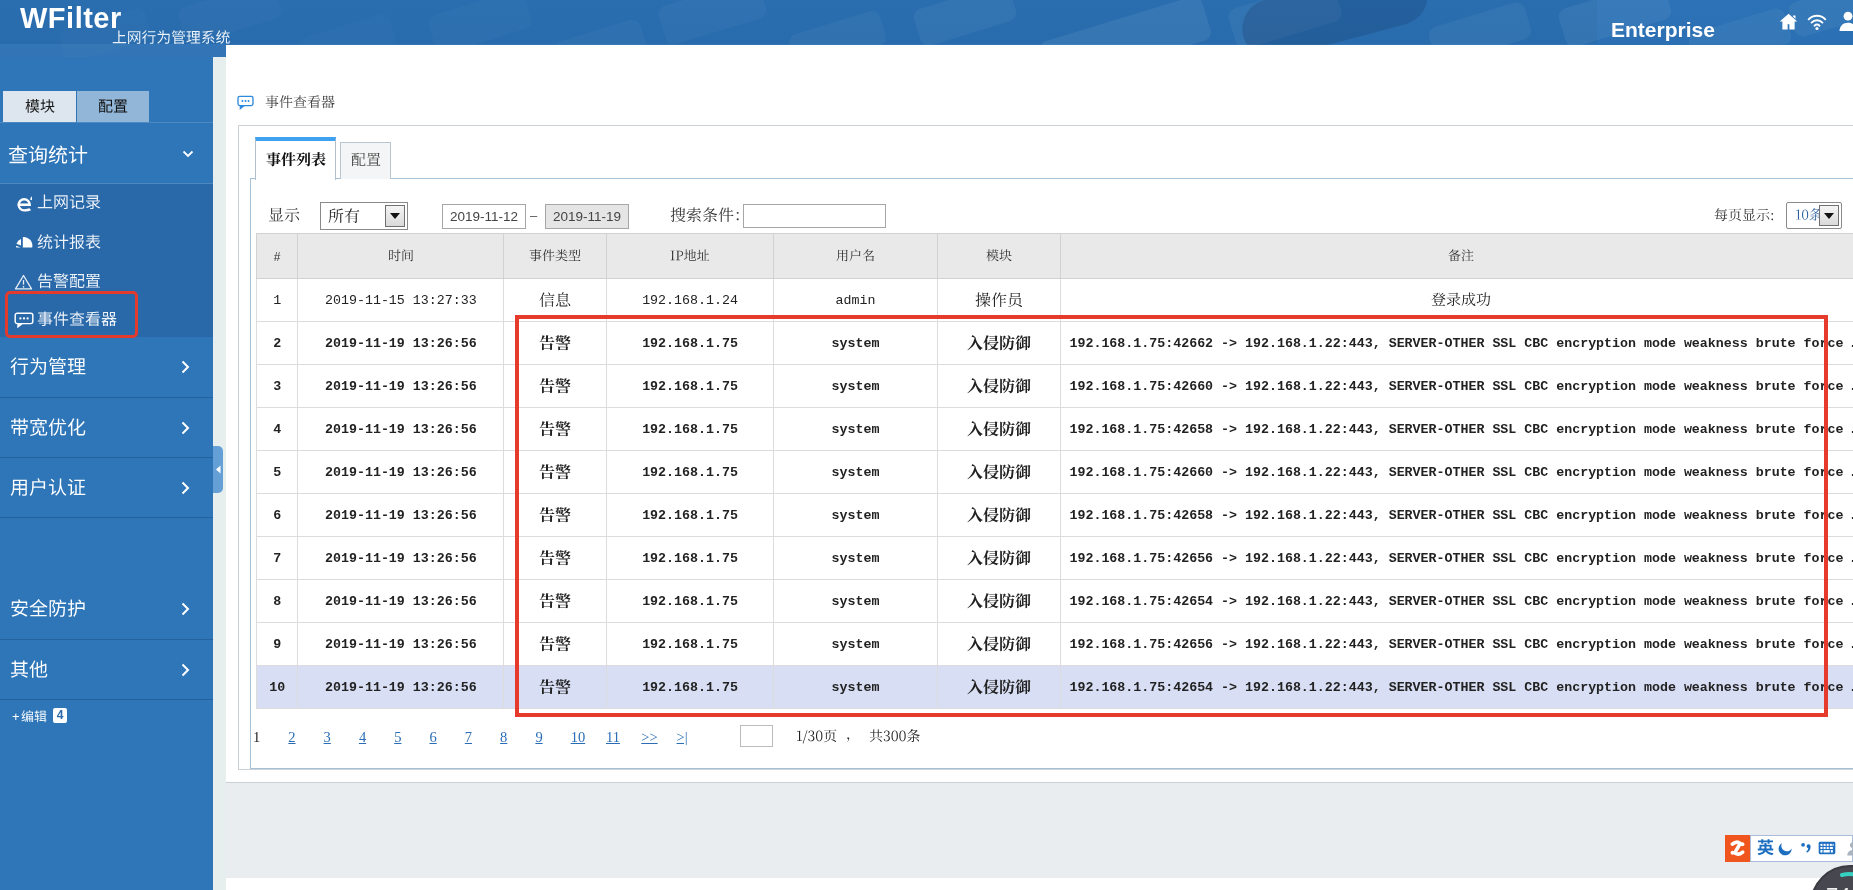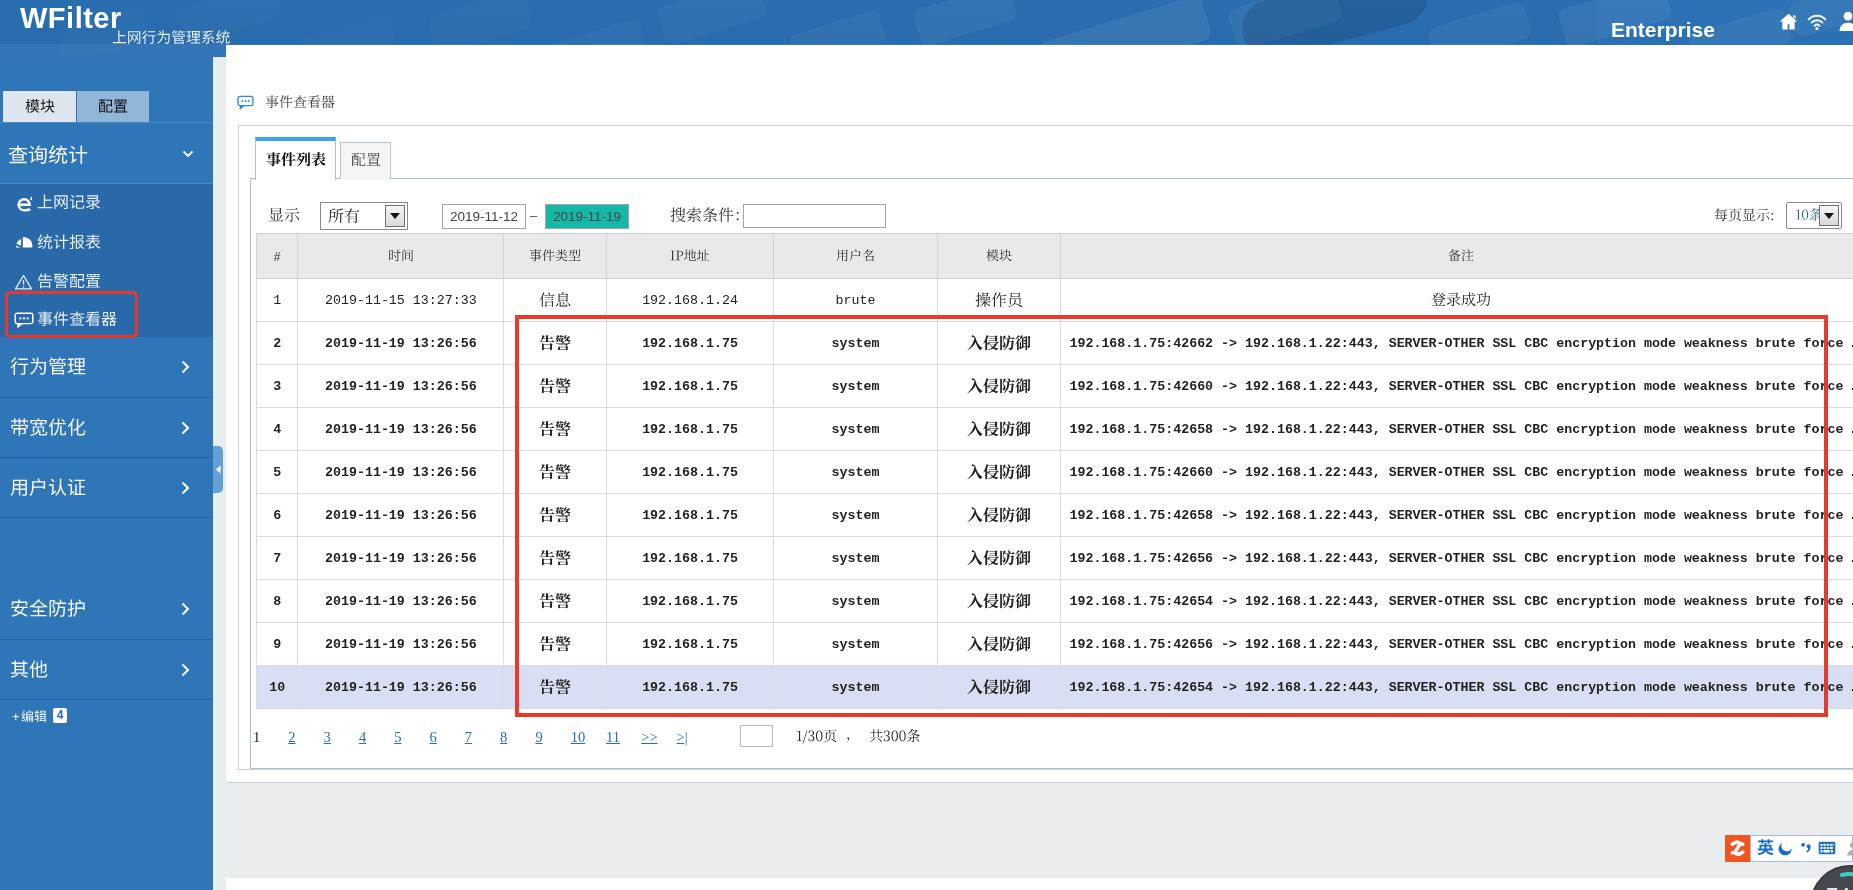--- a/index.html
+++ b/index.html
@@ -256,21 +256,21 @@
             </svg>
           </div>
           <div style="position:absolute;right:2px;top:2px;bottom:2px;width:20px;background:linear-gradient(180deg,#f5f5f5,#d9d9d9);border:1px solid #707070;">
             <svg style="position:absolute;left:4px;top:7px" width="10" height="6" viewBox="0 0 10 6">
               <path d="M0 0h10L5 6z" fill="#111"></path>
             </svg>
           </div>
         </div>
         <div style="position:absolute;left:203px;top:78px;width:84px;height:25px;background:#fff;border:1px solid #a6a6a6;font-size:13.5px;color:#444;text-align:center;line-height:23px">2019-11-12</div>
         <div style="position:absolute;left:291px;top:82px;color:#555;font-size:13px">–</div>
-        <div style="position:absolute;left:306px;top:78px;width:84px;height:25px;background:#14b8a6;border:1px solid #a6a6a6;font-size:13.5px;color:#444;text-align:center;line-height:23px">2019-11-19</div>
+        <div style="position:absolute;left:306px;top:78px;width:84px;height:25px;background:#e5e5e5;border:1px solid #a6a6a6;font-size:13.5px;color:#444;text-align:center;line-height:23px">2019-11-19</div>
         <div style="position:absolute;left:431px;top:81px">
           <svg width="80" height="17" viewBox="0 -13.8 80 17" style="display:block">
             <path fill="#333" d="M9.7 -12.2Q9.5 -12.0 9.1 -12.2Q8.9 -12.0 8.4 -11.8Q8.0 -11.7 7.6 -11.5Q7.1 -11.3 6.7 -11.2L6.6 -11.3Q6.9 -11.6 7.3 -11.9Q7.7 -12.2 8.0 -12.6Q8.4 -12.9 8.6 -13.2ZM13.9 -6.7V-6.2H6.9V-6.7ZM6.3 -12.1 7.4 -11.6H7.2V-5.6Q7.2 -5.6 7.0 -5.4Q6.8 -5.3 6.4 -5.3H6.3V-11.6ZM11.5 -13.2Q11.4 -13.1 11.3 -12.9Q11.2 -12.8 10.9 -12.8V-4.4Q10.9 -4.4 10.7 -4.4Q10.4 -4.4 10.2 -4.4H9.9V-13.4ZM7.4 -4.6Q7.9 -3.6 8.7 -2.8Q9.5 -2.0 10.5 -1.4Q11.6 -0.8 12.8 -0.4Q14.1 -0.0 15.4 0.2L15.4 0.4Q15.1 0.5 14.9 0.7Q14.6 0.9 14.5 1.2Q12.8 0.8 11.3 0.0Q9.9 -0.7 8.8 -1.8Q7.7 -2.9 7.1 -4.4ZM13.1 -4.6 13.8 -5.3 14.9 -4.2Q14.8 -4.0 14.2 -4.0Q13.0 -1.9 10.7 -0.6Q8.3 0.7 4.9 1.2L4.8 1.0Q7.9 0.3 10.1 -1.1Q12.3 -2.5 13.3 -4.6ZM8.6 -9.9Q8.6 -9.9 8.8 -9.8Q8.9 -9.7 9.2 -9.5Q9.4 -9.3 9.5 -9.1Q9.5 -8.8 9.2 -8.8H6.9V-9.3H8.1ZM13.4 -11.9 13.9 -12.5 15.2 -11.6Q15.1 -11.5 14.9 -11.4Q14.8 -11.3 14.5 -11.3V-6.0Q14.5 -5.9 14.4 -5.8Q14.2 -5.8 14.0 -5.7Q13.9 -5.6 13.7 -5.6H13.5V-11.9ZM13.6 -4.6V-4.2H6.0L5.9 -4.6ZM14.0 -9.3V-8.8H11.6L11.5 -9.3ZM14.0 -11.9V-11.5H11.5L11.4 -11.9ZM0.7 -4.9Q1.1 -5.0 1.9 -5.4Q2.7 -5.7 3.7 -6.1Q4.7 -6.6 5.7 -7.1L5.8 -6.9Q5.1 -6.4 4.0 -5.6Q3.0 -4.9 1.6 -4.0Q1.5 -3.7 1.3 -3.6ZM4.5 -13.2Q4.5 -13.1 4.3 -13.0Q4.2 -12.9 3.9 -12.8V-0.3Q3.9 0.1 3.8 0.4Q3.7 0.8 3.4 1.0Q3.1 1.2 2.4 1.2Q2.4 1.0 2.3 0.8Q2.2 0.6 2.1 0.4Q1.9 0.3 1.7 0.2Q1.4 0.1 0.9 0.0V-0.2Q0.9 -0.2 1.1 -0.2Q1.3 -0.2 1.6 -0.2Q1.9 -0.2 2.2 -0.1Q2.5 -0.1 2.6 -0.1Q2.8 -0.1 2.8 -0.2Q2.9 -0.3 2.9 -0.4V-13.4ZM5.0 -10.7Q5.0 -10.7 5.2 -10.5Q5.4 -10.3 5.7 -10.1Q6.0 -9.8 6.2 -9.6Q6.1 -9.3 5.8 -9.3H0.8L0.7 -9.8H4.3Z M24.5 -0.2Q24.5 0.2 24.4 0.5Q24.3 0.8 24.0 1.0Q23.7 1.2 23.0 1.2Q23.0 1.0 22.9 0.9Q22.9 0.7 22.8 0.6Q22.6 0.5 22.4 0.4Q22.1 0.3 21.7 0.3V0.0Q21.7 0.0 21.9 0.0Q22.1 0.0 22.3 0.1Q22.6 0.1 22.8 0.1Q23.1 0.1 23.2 0.1Q23.3 0.1 23.4 0.0Q23.5 -0.0 23.5 -0.2V-3.7H24.5ZM28.1 -6.8Q28.0 -6.7 27.7 -6.7Q27.5 -6.7 27.1 -6.9L27.6 -6.9Q26.9 -6.5 25.9 -6.1Q24.9 -5.7 23.7 -5.2Q22.5 -4.7 21.2 -4.3Q19.9 -3.9 18.7 -3.6L18.7 -3.7H19.2Q19.1 -3.2 19.0 -3.0Q18.8 -2.7 18.6 -2.6L18.1 -3.9Q18.1 -3.9 18.3 -3.9Q18.5 -4.0 18.6 -4.0Q19.7 -4.3 20.9 -4.8Q22.0 -5.2 23.2 -5.8Q24.3 -6.3 25.3 -6.8Q26.3 -7.3 26.9 -7.8ZM24.6 -8.1Q24.6 -8.0 24.3 -7.9Q24.1 -7.9 23.7 -8.1L24.2 -8.1Q23.7 -7.8 23.0 -7.5Q22.2 -7.1 21.3 -6.8Q20.4 -6.4 19.6 -6.2L19.6 -6.3H20.1Q20.0 -5.9 19.8 -5.7Q19.7 -5.4 19.5 -5.4L19.0 -6.5Q19.0 -6.5 19.2 -6.6Q19.3 -6.6 19.4 -6.6Q19.9 -6.8 20.5 -7.1Q21.1 -7.3 21.7 -7.7Q22.2 -8.0 22.7 -8.3Q23.2 -8.7 23.5 -8.9ZM18.4 -3.8Q19.1 -3.8 20.2 -3.8Q21.3 -3.9 22.7 -3.9Q24.0 -4.0 25.6 -4.0Q27.2 -4.1 28.9 -4.2L28.9 -3.9Q27.1 -3.6 24.5 -3.4Q21.9 -3.1 18.8 -2.9ZM19.3 -6.4Q19.9 -6.4 21.0 -6.5Q22.1 -6.6 23.5 -6.6Q24.8 -6.7 26.2 -6.8L26.3 -6.6Q25.1 -6.4 23.4 -6.1Q21.6 -5.8 19.6 -5.6ZM29.3 -9.3 30.0 -10.1 31.3 -8.8Q31.2 -8.7 31.1 -8.7Q31.0 -8.7 30.7 -8.7Q30.4 -8.2 29.9 -7.7Q29.4 -7.2 28.9 -6.8L28.7 -6.9Q28.8 -7.3 29.0 -7.7Q29.2 -8.2 29.3 -8.6Q29.4 -9.0 29.5 -9.3ZM18.6 -10.1Q18.8 -9.2 18.7 -8.5Q18.6 -7.9 18.4 -7.5Q18.2 -7.1 17.9 -7.0Q17.6 -6.8 17.4 -6.8Q17.1 -6.8 16.9 -6.9Q16.7 -7.0 16.7 -7.2Q16.7 -7.4 16.9 -7.7Q17.4 -7.9 17.8 -8.5Q18.3 -9.1 18.4 -10.1ZM30.0 -9.3V-8.9H18.4V-9.3ZM25.1 -13.2Q25.1 -13.1 24.9 -13.0Q24.8 -12.8 24.5 -12.8V-9.0H23.5V-13.4ZM22.0 -1.8Q21.9 -1.7 21.8 -1.6Q21.7 -1.6 21.4 -1.7Q20.9 -1.2 20.2 -0.7Q19.5 -0.2 18.6 0.2Q17.7 0.6 16.8 0.9L16.7 0.7Q17.4 0.3 18.2 -0.3Q19.0 -0.8 19.6 -1.4Q20.3 -2.0 20.7 -2.5ZM26.1 -2.4Q27.4 -2.1 28.3 -1.8Q29.2 -1.4 29.7 -1.0Q30.2 -0.6 30.5 -0.2Q30.7 0.1 30.7 0.4Q30.6 0.7 30.4 0.8Q30.2 0.9 29.9 0.8Q29.5 0.3 28.9 -0.3Q28.2 -0.9 27.4 -1.4Q26.6 -1.9 26.0 -2.2ZM26.6 -5.6Q27.7 -5.3 28.4 -4.9Q29.1 -4.5 29.5 -4.1Q30.0 -3.7 30.1 -3.4Q30.3 -3.0 30.2 -2.8Q30.1 -2.5 29.9 -2.4Q29.7 -2.3 29.4 -2.5Q29.2 -3.0 28.7 -3.6Q28.2 -4.1 27.6 -4.6Q27.0 -5.1 26.4 -5.4ZM28.8 -12.6Q28.8 -12.6 29.0 -12.4Q29.1 -12.3 29.4 -12.2Q29.6 -12.0 29.8 -11.8Q30.1 -11.6 30.3 -11.4Q30.3 -11.2 30.2 -11.2Q30.1 -11.1 29.9 -11.1H18.5L18.4 -11.6H28.0Z M44.9 -5.5Q44.9 -5.5 45.1 -5.3Q45.2 -5.2 45.5 -5.0Q45.7 -4.9 45.9 -4.7Q46.2 -4.5 46.4 -4.3Q46.3 -4.0 46.0 -4.0H33.7L33.6 -4.5H44.2ZM38.4 -2.6Q38.3 -2.5 38.2 -2.4Q38.0 -2.4 37.8 -2.5Q37.3 -1.9 36.5 -1.3Q35.8 -0.7 34.9 -0.1Q33.9 0.4 32.9 0.8L32.8 0.6Q33.6 0.1 34.4 -0.6Q35.2 -1.3 35.9 -2.0Q36.5 -2.7 36.9 -3.4ZM42.2 -3.1Q43.5 -2.7 44.4 -2.2Q45.2 -1.8 45.7 -1.4Q46.2 -0.9 46.4 -0.5Q46.6 -0.1 46.5 0.1Q46.5 0.4 46.2 0.5Q46.0 0.6 45.7 0.4Q45.4 0.0 45.0 -0.4Q44.6 -0.9 44.1 -1.3Q43.6 -1.8 43.1 -2.2Q42.5 -2.6 42.1 -2.9ZM41.2 -6.3Q41.1 -6.0 40.6 -5.9V-0.3Q40.6 0.2 40.5 0.5Q40.4 0.8 40.0 1.0Q39.6 1.2 38.8 1.2Q38.8 1.0 38.7 0.8Q38.6 0.6 38.4 0.5Q38.2 0.4 37.8 0.3Q37.5 0.2 36.9 0.2V-0.1Q36.9 -0.1 37.2 -0.1Q37.5 -0.1 37.9 -0.0Q38.3 -0.0 38.6 0.0Q39.0 0.0 39.1 0.0Q39.4 0.0 39.4 -0.0Q39.5 -0.1 39.5 -0.3V-6.5ZM42.8 -11.9 43.6 -12.5 44.8 -11.4Q44.7 -11.3 44.5 -11.2Q44.4 -11.2 44.1 -11.2Q42.4 -8.9 39.6 -7.4Q36.7 -5.9 32.8 -5.3L32.7 -5.6Q35.1 -6.1 37.1 -7.0Q39.1 -7.9 40.6 -9.1Q42.1 -10.3 43.0 -11.9ZM37.3 -11.4Q37.9 -10.3 38.9 -9.5Q40.0 -8.7 41.3 -8.2Q42.6 -7.6 44.2 -7.3Q45.7 -6.9 47.4 -6.8L47.4 -6.6Q47.1 -6.5 46.8 -6.3Q46.6 -6.0 46.5 -5.6Q44.3 -6.0 42.4 -6.6Q40.6 -7.3 39.2 -8.4Q37.8 -9.6 37.0 -11.2ZM39.6 -13.0Q39.6 -12.9 39.5 -12.9Q39.3 -12.8 39.0 -12.9Q38.4 -12.0 37.6 -11.0Q36.8 -10.1 35.8 -9.3Q34.8 -8.5 33.7 -8.0L33.5 -8.2Q34.4 -8.8 35.3 -9.7Q36.1 -10.6 36.8 -11.6Q37.5 -12.6 37.9 -13.6ZM43.5 -11.9V-11.4H37.1L37.5 -11.9Z M52.6 -5.3H61.3L62.1 -6.3Q62.1 -6.3 62.2 -6.2Q62.4 -6.1 62.6 -5.9Q62.8 -5.7 63.1 -5.5Q63.3 -5.3 63.5 -5.1Q63.4 -4.8 63.1 -4.8H52.7ZM54.8 -12.6 56.4 -12.1Q56.4 -11.9 56.2 -11.8Q56.1 -11.7 55.8 -11.7Q55.3 -10.1 54.5 -8.6Q53.7 -7.1 52.8 -6.1L52.5 -6.3Q53.0 -7.1 53.4 -8.1Q53.9 -9.1 54.2 -10.2Q54.6 -11.4 54.8 -12.6ZM57.5 -13.2 59.1 -13.0Q59.1 -12.9 59.0 -12.8Q58.9 -12.6 58.6 -12.6V0.8Q58.6 0.9 58.4 1.0Q58.3 1.1 58.1 1.2Q57.9 1.2 57.7 1.2H57.5ZM54.4 -9.7H60.9L61.7 -10.7Q61.7 -10.7 61.8 -10.5Q61.9 -10.4 62.2 -10.3Q62.4 -10.1 62.6 -9.9Q62.8 -9.7 63.0 -9.5Q63.0 -9.2 62.6 -9.2H54.4ZM50.8 -8.7 51.2 -9.3 52.3 -8.9Q52.2 -8.8 52.1 -8.8Q52.0 -8.7 51.8 -8.6V0.9Q51.8 0.9 51.7 1.0Q51.5 1.1 51.3 1.2Q51.2 1.2 50.9 1.2H50.8ZM52.1 -13.4 53.7 -12.8Q53.7 -12.7 53.5 -12.6Q53.4 -12.5 53.1 -12.5Q52.6 -11.1 51.9 -9.8Q51.2 -8.4 50.4 -7.3Q49.6 -6.1 48.8 -5.2L48.5 -5.4Q49.2 -6.4 49.9 -7.7Q50.6 -8.9 51.1 -10.4Q51.7 -11.9 52.1 -13.4Z M67.7 -0.6Q67.3 -0.6 67.0 -0.8Q66.7 -1.1 66.7 -1.5Q66.7 -1.9 67.0 -2.2Q67.3 -2.5 67.7 -2.5Q68.2 -2.5 68.4 -2.2Q68.7 -1.9 68.7 -1.5Q68.7 -1.1 68.4 -0.8Q68.2 -0.6 67.7 -0.6ZM67.7 -7.0Q67.3 -7.0 67.0 -7.3Q66.7 -7.6 66.7 -7.9Q66.7 -8.4 67.0 -8.6Q67.3 -8.9 67.7 -8.9Q68.2 -8.9 68.4 -8.6Q68.7 -8.4 68.7 -7.9Q68.7 -7.6 68.4 -7.3Q68.2 -7.0 67.7 -7.0Z"></path>
           </svg>
         </div>
         <div style="position:absolute;left:504px;top:78px;width:143px;height:24px;background:#fff;border:1px solid #a6a6a6"></div>
         <div style="position:absolute;left:1475px;top:82px">
           <svg width="61" height="15" viewBox="0 -12.0 61 15" style="display:block">
             <path fill="#333" d="M4.7 -8.2H4.3L4.4 -8.2Q4.3 -7.7 4.3 -7.0Q4.2 -6.3 4.0 -5.6Q3.9 -4.8 3.8 -4.0Q3.7 -3.3 3.5 -2.6Q3.4 -1.8 3.3 -1.3H3.4L2.9 -0.8L1.9 -1.5Q2.1 -1.6 2.3 -1.7Q2.5 -1.8 2.7 -1.9L2.4 -1.4Q2.5 -1.9 2.6 -2.6Q2.7 -3.3 2.9 -4.1Q3.0 -4.9 3.2 -5.8Q3.3 -6.6 3.4 -7.4Q3.5 -8.1 3.5 -8.7ZM5.4 -4.1Q6.2 -4.0 6.8 -3.8Q7.3 -3.5 7.6 -3.3Q7.9 -3.0 8.0 -2.7Q8.1 -2.5 8.0 -2.3Q8.0 -2.1 7.8 -2.1Q7.6 -2.0 7.4 -2.1Q7.2 -2.4 6.8 -2.8Q6.5 -3.1 6.1 -3.4Q5.7 -3.7 5.3 -3.9ZM5.7 -7.3Q6.5 -7.2 7.0 -7.0Q7.5 -6.8 7.8 -6.5Q8.1 -6.3 8.2 -6.0Q8.3 -5.8 8.2 -5.6Q8.2 -5.5 8.0 -5.4Q7.8 -5.3 7.6 -5.4Q7.4 -5.7 7.1 -6.1Q6.8 -6.4 6.4 -6.7Q6.0 -7.0 5.6 -7.2ZM5.3 -11.2Q5.2 -11.1 5.1 -11.1Q5.0 -11.0 4.8 -11.0Q4.1 -9.6 3.1 -8.6Q2.2 -7.5 1.2 -6.8L1.0 -7.0Q1.5 -7.5 2.1 -8.3Q2.6 -9.0 3.1 -9.9Q3.6 -10.8 3.9 -11.8ZM11.6 -10.8Q11.6 -10.8 11.8 -10.7Q11.9 -10.7 12.1 -10.5Q12.3 -10.3 12.5 -10.2Q12.7 -10.0 12.9 -9.8Q12.9 -9.6 12.5 -9.6H3.4L3.6 -10.0H11.0ZM10.2 -8.2 10.7 -8.8 11.8 -7.9Q11.7 -7.8 11.6 -7.7Q11.4 -7.7 11.2 -7.6Q11.2 -5.9 11.1 -4.5Q11.0 -3.1 10.8 -2.1Q10.7 -1.1 10.5 -0.4Q10.3 0.2 10.0 0.5Q9.7 0.8 9.3 1.0Q8.9 1.1 8.5 1.1Q8.5 0.9 8.4 0.7Q8.4 0.6 8.2 0.4Q8.1 0.3 7.7 0.2Q7.3 0.1 7.0 0.1L7.0 -0.2Q7.3 -0.2 7.6 -0.1Q8.0 -0.1 8.3 -0.1Q8.6 -0.1 8.8 -0.1Q9.0 -0.1 9.1 -0.1Q9.2 -0.1 9.3 -0.2Q9.6 -0.5 9.8 -1.5Q10.0 -2.5 10.1 -4.2Q10.3 -5.9 10.3 -8.2ZM11.9 -2.5Q11.9 -2.5 12.1 -2.4Q12.2 -2.3 12.4 -2.1Q12.5 -2.0 12.7 -1.8Q12.9 -1.7 13.1 -1.5Q13.0 -1.3 12.7 -1.3H2.8V-1.7H11.3ZM12.3 -5.8Q12.3 -5.8 12.4 -5.7Q12.5 -5.6 12.7 -5.4Q12.8 -5.3 13.0 -5.1Q13.3 -4.9 13.4 -4.8Q13.4 -4.6 13.0 -4.6H0.7L0.6 -5.0H11.6ZM10.9 -8.2V-7.7H3.7V-8.2Z M21.9 -6.6Q21.9 -6.5 21.8 -6.4Q21.7 -6.3 21.5 -6.3Q21.4 -5.3 21.4 -4.5Q21.3 -3.7 21.2 -3.0Q21.0 -2.3 20.6 -1.7Q20.2 -1.0 19.4 -0.5Q18.7 -0.0 17.6 0.4Q16.4 0.8 14.7 1.2L14.6 0.9Q16.4 0.5 17.5 -0.1Q18.7 -0.6 19.3 -1.3Q19.9 -2.0 20.2 -2.8Q20.4 -3.6 20.5 -4.6Q20.5 -5.6 20.5 -6.8ZM21.5 -2.1Q22.9 -1.8 24.0 -1.5Q25.0 -1.1 25.6 -0.7Q26.3 -0.3 26.6 0.0Q26.9 0.4 26.9 0.6Q26.9 0.9 26.7 1.0Q26.6 1.1 26.2 1.1Q25.9 0.7 25.3 0.3Q24.7 -0.1 24.0 -0.5Q23.3 -0.9 22.6 -1.3Q21.9 -1.7 21.3 -1.9ZM17.7 -2.1Q17.7 -2.0 17.6 -1.9Q17.5 -1.8 17.3 -1.8Q17.1 -1.7 16.9 -1.7H16.8V-8.2V-8.7L17.8 -8.2H24.5V-7.8H17.7ZM24.1 -8.2 24.6 -8.8 25.7 -7.9Q25.6 -7.9 25.5 -7.8Q25.3 -7.7 25.2 -7.7V-2.3Q25.2 -2.2 25.0 -2.1Q24.9 -2.1 24.7 -2.0Q24.5 -2.0 24.4 -2.0H24.2V-8.2ZM21.4 -10.8Q21.2 -10.3 21.0 -9.8Q20.8 -9.3 20.5 -8.8Q20.3 -8.3 20.0 -8.0H19.7Q19.8 -8.3 19.9 -8.8Q20.0 -9.3 20.0 -9.8Q20.1 -10.4 20.1 -10.8ZM26.0 -11.6Q26.0 -11.6 26.2 -11.5Q26.3 -11.4 26.5 -11.3Q26.7 -11.1 26.9 -10.9Q27.1 -10.8 27.3 -10.6Q27.2 -10.4 26.9 -10.4H14.9L14.8 -10.8H25.4Z M40.7 -4.5Q40.6 -4.4 40.5 -4.3Q40.4 -4.3 40.1 -4.3Q39.6 -3.4 39.0 -2.4Q38.3 -1.5 37.7 -0.9L37.5 -1.0Q37.8 -1.5 38.1 -2.2Q38.4 -2.9 38.7 -3.6Q39.0 -4.4 39.3 -5.1ZM37.4 -5.7Q37.4 -5.6 37.3 -5.5Q37.2 -5.4 36.9 -5.4V0.2H36.0V-5.9ZM34.4 -5.8Q34.4 -5.6 34.3 -5.5Q34.2 -5.4 33.9 -5.4V0.2H33.0V-5.9ZM29.8 -4.9Q30.6 -4.4 31.1 -3.8Q31.6 -3.3 31.8 -2.8Q32.1 -2.3 32.1 -2.0Q32.2 -1.6 32.1 -1.4Q32.0 -1.2 31.8 -1.1Q31.6 -1.1 31.3 -1.3Q31.2 -1.9 31.0 -2.5Q30.7 -3.1 30.3 -3.7Q30.0 -4.4 29.6 -4.8ZM40.2 -0.9Q40.2 -0.9 40.3 -0.8Q40.4 -0.7 40.6 -0.5Q40.8 -0.3 41.1 -0.1Q41.3 0.0 41.5 0.2Q41.4 0.4 41.1 0.4H28.8L28.7 0.0H39.4ZM31.6 -5.8Q31.6 -5.8 31.5 -5.7Q31.4 -5.6 31.2 -5.6Q31.0 -5.5 30.8 -5.5H30.7V-10.9V-11.3L31.7 -10.9H38.8V-10.5H31.6ZM38.2 -10.9 38.7 -11.5 39.9 -10.6Q39.8 -10.5 39.6 -10.4Q39.5 -10.4 39.2 -10.3V-6.0Q39.2 -5.9 39.1 -5.9Q39.0 -5.8 38.8 -5.7Q38.6 -5.7 38.5 -5.7H38.3V-10.9ZM38.8 -6.7V-6.3H31.1V-6.7ZM38.8 -8.8V-8.4H31.1V-8.8Z M44.2 -10.4H52.0L52.7 -11.3Q52.7 -11.3 52.8 -11.2Q52.9 -11.1 53.1 -10.9Q53.3 -10.8 53.6 -10.6Q53.8 -10.4 54.0 -10.2Q53.9 -10.0 53.6 -10.0H44.3ZM42.6 -7.1H53.4L54.1 -8.0Q54.1 -8.0 54.2 -7.9Q54.4 -7.8 54.6 -7.6Q54.8 -7.5 55.0 -7.3Q55.2 -7.1 55.4 -6.9Q55.4 -6.7 55.0 -6.7H42.7ZM51.5 -5.1Q52.7 -4.4 53.4 -3.8Q54.1 -3.2 54.5 -2.6Q55.0 -2.0 55.1 -1.6Q55.2 -1.1 55.2 -0.8Q55.1 -0.5 54.9 -0.5Q54.7 -0.4 54.4 -0.6Q54.2 -1.1 53.9 -1.7Q53.6 -2.3 53.1 -2.9Q52.7 -3.5 52.2 -4.0Q51.7 -4.6 51.3 -5.0ZM45.5 -5.2 46.9 -4.6Q46.8 -4.5 46.7 -4.5Q46.6 -4.4 46.4 -4.5Q46.0 -3.8 45.4 -3.1Q44.9 -2.3 44.2 -1.6Q43.5 -0.9 42.6 -0.4L42.5 -0.5Q43.2 -1.2 43.7 -2.0Q44.3 -2.8 44.8 -3.7Q45.3 -4.5 45.5 -5.2ZM48.6 -7.1H49.5V-0.3Q49.5 0.0 49.4 0.3Q49.3 0.6 48.9 0.8Q48.6 1.0 47.9 1.1Q47.9 0.9 47.8 0.7Q47.7 0.5 47.6 0.4Q47.4 0.3 47.1 0.2Q46.8 0.1 46.2 0.0V-0.2Q46.2 -0.2 46.5 -0.2Q46.7 -0.2 47.1 -0.1Q47.4 -0.1 47.8 -0.1Q48.1 -0.1 48.2 -0.1Q48.4 -0.1 48.5 -0.1Q48.6 -0.2 48.6 -0.4Z M58.3 0.2Q57.9 0.2 57.7 -0.1Q57.4 -0.3 57.4 -0.6Q57.4 -1.0 57.7 -1.3Q57.9 -1.5 58.3 -1.5Q58.6 -1.5 58.9 -1.3Q59.1 -1.0 59.1 -0.6Q59.1 -0.3 58.9 -0.1Q58.6 0.2 58.3 0.2ZM58.3 -5.3Q57.9 -5.3 57.7 -5.6Q57.4 -5.9 57.4 -6.2Q57.4 -6.6 57.7 -6.8Q57.9 -7.1 58.3 -7.1Q58.6 -7.1 58.9 -6.8Q59.1 -6.6 59.1 -6.2Q59.1 -5.9 58.9 -5.6Q58.6 -5.3 58.3 -5.3Z"></path>
           </svg>
@@ -333,21 +333,21 @@
             </tr>
             <tr>
               <td>1</td>
               <td>2019-11-15 13:27:33</td>
               <td>
                 <svg width="32" height="17" viewBox="0 -13.8 32 17" style="display:block;margin:0 auto">
                   <path fill="#222" d="M8.8 -13.6Q9.7 -13.3 10.2 -12.9Q10.7 -12.6 10.9 -12.2Q11.1 -11.8 11.2 -11.5Q11.2 -11.2 11.1 -11.0Q10.9 -10.8 10.7 -10.7Q10.5 -10.7 10.2 -10.9Q10.2 -11.3 9.9 -11.8Q9.7 -12.3 9.3 -12.7Q9.0 -13.2 8.7 -13.5ZM5.8 -12.9Q5.7 -12.8 5.6 -12.7Q5.4 -12.6 5.2 -12.6Q4.6 -11.1 3.9 -9.7Q3.2 -8.3 2.4 -7.1Q1.6 -5.9 0.7 -5.0L0.5 -5.2Q1.2 -6.2 1.9 -7.5Q2.5 -8.8 3.1 -10.4Q3.7 -11.9 4.1 -13.4ZM4.3 -8.9Q4.3 -8.8 4.1 -8.8Q4.0 -8.7 3.8 -8.7V0.9Q3.8 0.9 3.7 1.0Q3.5 1.1 3.4 1.2Q3.2 1.3 3.0 1.3H2.8V-8.7L3.2 -9.4ZM12.7 -4.0 13.3 -4.7 14.6 -3.7Q14.5 -3.6 14.3 -3.5Q14.2 -3.4 13.9 -3.4V0.7Q13.9 0.8 13.8 0.8Q13.6 0.9 13.4 1.0Q13.2 1.1 13.1 1.1H12.9V-4.0ZM7.4 0.9Q7.4 1.0 7.3 1.0Q7.1 1.1 6.9 1.2Q6.7 1.3 6.5 1.3H6.4V-4.0V-4.5L7.5 -4.0H13.5V-3.6H7.4ZM13.5 -0.4V0.0H6.9V-0.4ZM13.2 -7.0Q13.2 -7.0 13.3 -6.9Q13.5 -6.8 13.7 -6.7Q13.9 -6.5 14.1 -6.3Q14.3 -6.1 14.5 -5.9Q14.4 -5.7 14.1 -5.7H6.2L6.1 -6.1H12.5ZM13.2 -9.2Q13.2 -9.2 13.4 -9.1Q13.5 -9.0 13.7 -8.8Q13.9 -8.7 14.1 -8.5Q14.3 -8.3 14.5 -8.1Q14.4 -7.9 14.1 -7.9H6.2L6.1 -8.3H12.5ZM14.1 -11.5Q14.1 -11.5 14.3 -11.4Q14.4 -11.3 14.6 -11.1Q14.8 -10.9 15.1 -10.7Q15.3 -10.5 15.5 -10.3Q15.5 -10.1 15.1 -10.1H5.1L5.0 -10.6H13.4Z M22.1 -3.8Q22.1 -3.6 22.0 -3.5Q21.9 -3.4 21.7 -3.4V-0.5Q21.7 -0.3 21.8 -0.3Q21.9 -0.2 22.5 -0.2H24.8Q25.6 -0.2 26.1 -0.2Q26.7 -0.2 26.9 -0.2Q27.1 -0.3 27.2 -0.3Q27.2 -0.3 27.3 -0.4Q27.4 -0.6 27.5 -1.1Q27.7 -1.5 27.8 -2.1H28.0L28.0 -0.4Q28.3 -0.3 28.4 -0.2Q28.6 -0.1 28.6 0.1Q28.6 0.3 28.4 0.4Q28.3 0.5 27.9 0.6Q27.5 0.7 26.7 0.7Q26.0 0.8 24.8 0.8H22.4Q21.7 0.8 21.3 0.7Q20.9 0.6 20.7 0.4Q20.6 0.1 20.6 -0.3V-3.9ZM19.0 -3.1Q19.2 -2.3 19.1 -1.6Q18.9 -0.9 18.6 -0.4Q18.3 0.1 18.0 0.3Q17.7 0.5 17.4 0.5Q17.1 0.6 16.9 0.3Q16.8 0.1 16.9 -0.1Q17.0 -0.3 17.2 -0.5Q17.6 -0.7 17.9 -1.1Q18.3 -1.5 18.5 -2.0Q18.7 -2.6 18.7 -3.2ZM28.2 -3.3Q29.2 -2.9 29.8 -2.4Q30.5 -2.0 30.8 -1.5Q31.1 -1.1 31.2 -0.7Q31.2 -0.3 31.1 -0.0Q31.0 0.2 30.8 0.3Q30.5 0.3 30.2 0.1Q30.1 -0.4 29.8 -1.0Q29.4 -1.6 29.0 -2.2Q28.5 -2.7 28.1 -3.1ZM23.2 -4.1Q24.1 -3.8 24.5 -3.4Q25.0 -3.0 25.3 -2.7Q25.5 -2.3 25.5 -2.0Q25.6 -1.7 25.5 -1.5Q25.3 -1.3 25.1 -1.3Q24.9 -1.2 24.7 -1.4Q24.6 -1.9 24.4 -2.3Q24.1 -2.8 23.8 -3.2Q23.4 -3.6 23.1 -3.9ZM25.1 -13.1Q25.1 -13.0 24.9 -12.9Q24.8 -12.8 24.5 -12.8Q24.4 -12.6 24.1 -12.4Q23.9 -12.1 23.6 -11.9Q23.4 -11.6 23.2 -11.4H22.7Q22.9 -11.8 23.0 -12.4Q23.2 -13.1 23.4 -13.5ZM27.3 -11.7 27.9 -12.3 29.2 -11.3Q29.2 -11.2 29.0 -11.1Q28.8 -11.1 28.5 -11.0V-4.3Q28.5 -4.2 28.4 -4.2Q28.2 -4.1 28.0 -4.0Q27.8 -3.9 27.7 -3.9H27.5V-11.7ZM28.1 -5.3V-4.8H19.9V-5.3ZM28.1 -9.6V-9.1H19.9V-9.6ZM28.1 -7.4V-7.0H19.9V-7.4ZM20.5 -4.2Q20.5 -4.2 20.4 -4.1Q20.3 -4.0 20.1 -3.9Q19.9 -3.9 19.6 -3.9H19.5V-11.7V-12.2L20.6 -11.7H28.1V-11.2H20.5Z"></path>
                 </svg>
               </td>
               <td>192.168.1.24</td>
-              <td>brute</td>
+              <td>admin</td>
               <td>
                 <svg width="48" height="17" viewBox="0 -13.8 48 17" style="display:block;margin:0 auto">
                   <path fill="#222" d="M0.7 -10.0H4.5L5.1 -10.8Q5.1 -10.8 5.3 -10.7Q5.6 -10.5 5.8 -10.2Q6.1 -10.0 6.3 -9.7Q6.3 -9.5 5.9 -9.5H0.8ZM5.1 -4.0H13.2L14.0 -5.0Q14.0 -5.0 14.1 -4.9Q14.2 -4.8 14.5 -4.6Q14.7 -4.4 14.9 -4.2Q15.1 -4.0 15.3 -3.8Q15.3 -3.7 15.2 -3.7Q15.1 -3.6 14.9 -3.6H5.2ZM2.9 -13.4 4.5 -13.2Q4.5 -13.1 4.3 -13.0Q4.2 -12.8 3.9 -12.8V-0.3Q3.9 0.1 3.8 0.5Q3.7 0.8 3.4 1.0Q3.1 1.2 2.4 1.2Q2.4 1.0 2.3 0.8Q2.2 0.6 2.1 0.5Q1.9 0.3 1.6 0.2Q1.4 0.2 0.9 0.1V-0.2Q0.9 -0.2 1.1 -0.2Q1.3 -0.1 1.6 -0.1Q1.9 -0.1 2.2 -0.1Q2.4 -0.1 2.5 -0.1Q2.8 -0.1 2.8 -0.1Q2.9 -0.2 2.9 -0.4ZM0.5 -5.6Q0.9 -5.7 1.7 -5.9Q2.5 -6.2 3.5 -6.5Q4.5 -6.8 5.5 -7.2L5.6 -7.0Q4.9 -6.5 3.9 -5.9Q2.8 -5.4 1.5 -4.6Q1.4 -4.5 1.4 -4.4Q1.3 -4.3 1.2 -4.2ZM9.5 -5.4 11.0 -5.3Q11.0 -5.1 10.9 -5.0Q10.8 -4.9 10.5 -4.9V0.9Q10.5 0.9 10.4 1.0Q10.3 1.1 10.1 1.2Q9.9 1.2 9.7 1.2H9.5ZM9.0 -4.0H10.2V-3.8Q9.4 -2.4 8.0 -1.3Q6.6 -0.2 4.8 0.6L4.7 0.3Q6.1 -0.5 7.2 -1.6Q8.3 -2.8 9.0 -4.0ZM10.7 -4.0Q11.2 -3.3 12.0 -2.6Q12.7 -1.9 13.7 -1.4Q14.6 -0.9 15.5 -0.6L15.4 -0.5Q15.1 -0.4 14.9 -0.2Q14.7 0.0 14.6 0.4Q13.7 -0.0 12.9 -0.7Q12.2 -1.3 11.5 -2.1Q10.9 -2.9 10.4 -3.9ZM8.0 -10.4H12.3V-9.9H8.0ZM8.0 -12.8H12.3V-12.3H8.0ZM6.2 -6.3H9.0V-5.8H6.2ZM6.2 -8.8H9.0V-8.3H6.2ZM11.3 -6.3H14.1V-5.8H11.3ZM11.3 -8.8H14.1V-8.3H11.3ZM7.4 -12.8V-13.3L8.6 -12.8H8.4V-9.8Q8.4 -9.7 8.2 -9.5Q8.0 -9.4 7.6 -9.4H7.4ZM11.9 -12.8H11.7L12.3 -13.3L13.5 -12.4Q13.3 -12.2 12.9 -12.1V-9.9Q12.9 -9.8 12.7 -9.7Q12.6 -9.6 12.4 -9.6Q12.2 -9.5 12.0 -9.5H11.9ZM5.7 -8.8V-9.3L6.8 -8.8H6.6V-5.5Q6.6 -5.5 6.4 -5.3Q6.2 -5.2 5.8 -5.2H5.7ZM8.6 -8.8H8.4L9.0 -9.3L10.1 -8.5Q10.0 -8.3 9.5 -8.2V-5.7Q9.5 -5.7 9.4 -5.6Q9.3 -5.5 9.1 -5.4Q8.9 -5.4 8.7 -5.4H8.6ZM10.8 -8.8V-9.3L11.9 -8.8H11.7V-5.6Q11.7 -5.5 11.5 -5.4Q11.3 -5.2 10.9 -5.2H10.8ZM13.8 -8.8H13.6L14.2 -9.3L15.3 -8.5Q15.2 -8.3 14.7 -8.2V-5.7Q14.7 -5.7 14.6 -5.6Q14.5 -5.5 14.3 -5.5Q14.1 -5.4 13.9 -5.4H13.8Z M25.6 -6.9H28.7L29.4 -7.8Q29.4 -7.8 29.6 -7.7Q29.7 -7.6 29.9 -7.4Q30.1 -7.2 30.3 -7.0Q30.6 -6.8 30.8 -6.7Q30.7 -6.4 30.3 -6.4H25.6ZM25.6 -3.4H28.9L29.6 -4.4Q29.6 -4.4 29.8 -4.3Q29.9 -4.2 30.1 -4.0Q30.4 -3.8 30.6 -3.6Q30.9 -3.4 31.1 -3.2Q31.0 -3.0 30.6 -3.0H25.6ZM25.2 -10.2H26.2V0.9Q26.2 1.0 26.0 1.1Q25.8 1.2 25.3 1.2H25.2ZM24.3 -13.4 26.0 -12.8Q25.9 -12.7 25.8 -12.6Q25.6 -12.5 25.3 -12.5Q24.5 -10.6 23.4 -8.9Q22.2 -7.2 21.0 -6.1L20.7 -6.3Q21.4 -7.1 22.1 -8.2Q22.7 -9.4 23.3 -10.7Q23.9 -12.0 24.3 -13.4ZM23.5 -10.2H29.3L30.1 -11.2Q30.1 -11.2 30.2 -11.1Q30.3 -10.9 30.6 -10.8Q30.8 -10.6 31.0 -10.4Q31.3 -10.2 31.5 -10.0Q31.4 -9.7 31.0 -9.7H23.5ZM18.9 -8.8 19.3 -9.2 20.5 -8.7Q20.4 -8.6 20.3 -8.5Q20.2 -8.5 20.0 -8.4V0.9Q20.0 0.9 19.9 1.0Q19.7 1.1 19.5 1.2Q19.3 1.3 19.1 1.3H18.9ZM20.5 -13.4 22.2 -12.8Q22.1 -12.7 22.0 -12.6Q21.8 -12.5 21.5 -12.5Q20.9 -11.1 20.2 -9.7Q19.4 -8.3 18.6 -7.2Q17.7 -6.0 16.7 -5.2L16.5 -5.3Q17.3 -6.3 18.0 -7.6Q18.8 -8.9 19.4 -10.4Q20.1 -11.9 20.5 -13.4Z M40.4 -2.2Q42.2 -1.8 43.5 -1.4Q44.7 -1.1 45.5 -0.7Q46.2 -0.3 46.6 0.1Q46.9 0.4 47.0 0.7Q47.0 1.0 46.9 1.1Q46.7 1.3 46.4 1.3Q46.2 1.3 45.9 1.1Q45.4 0.6 44.6 0.1Q43.7 -0.4 42.7 -0.9Q41.6 -1.5 40.3 -1.9ZM41.2 -6.2Q41.2 -6.0 41.1 -5.9Q41.0 -5.8 40.7 -5.8Q40.7 -5.0 40.6 -4.2Q40.5 -3.5 40.3 -2.8Q40.1 -2.1 39.6 -1.6Q39.1 -1.0 38.3 -0.5Q37.5 0.0 36.2 0.5Q34.9 0.9 33.1 1.2L32.9 1.0Q34.9 0.5 36.2 -0.1Q37.5 -0.6 38.2 -1.3Q38.9 -1.9 39.2 -2.7Q39.5 -3.5 39.5 -4.4Q39.6 -5.3 39.6 -6.4ZM44.3 -7.5 44.9 -8.1 46.1 -7.1Q46.0 -7.0 45.9 -7.0Q45.7 -6.9 45.5 -6.8V-2.1Q45.5 -2.1 45.3 -2.0Q45.2 -1.9 45.0 -1.8Q44.8 -1.8 44.6 -1.8H44.5V-7.5ZM35.8 -1.6Q35.8 -1.6 35.7 -1.5Q35.5 -1.4 35.4 -1.3Q35.2 -1.3 34.9 -1.3H34.8V-7.5V-8.0L35.9 -7.5H44.9V-7.0H35.8ZM43.5 -12.5 44.1 -13.0 45.3 -12.1Q45.3 -12.0 45.1 -12.0Q44.9 -11.9 44.7 -11.8V-8.9Q44.7 -8.9 44.6 -8.8Q44.4 -8.7 44.2 -8.7Q44.0 -8.6 43.8 -8.6H43.7V-12.5ZM36.7 -8.7Q36.7 -8.6 36.6 -8.6Q36.4 -8.5 36.2 -8.4Q36.0 -8.4 35.8 -8.4H35.7V-12.5V-13.0L36.8 -12.5H43.9V-12.0H36.7ZM44.1 -9.7V-9.2H36.4V-9.7Z"></path>
                 </svg>
               </td>
               <td>
                 <svg width="60" height="16" viewBox="0 -12.9 60 16" style="display:block;margin:0 auto">
                   <path fill="#222" d="M2.2 -11.5H6.5V-11.1H2.4ZM0.8 0.4H12.1L12.9 -0.6Q12.9 -0.6 13.0 -0.5Q13.2 -0.4 13.4 -0.2Q13.6 -0.0 13.8 0.2Q14.1 0.4 14.3 0.6Q14.2 0.8 13.9 0.8H1.0ZM4.8 -7.8H8.4L9.0 -8.6Q9.0 -8.6 9.1 -8.5Q9.3 -8.4 9.4 -8.2Q9.6 -8.1 9.8 -7.9Q10.0 -7.7 10.2 -7.6Q10.2 -7.4 9.8 -7.4H4.9ZM5.9 -11.5H5.7L6.4 -12.1L7.5 -11.2Q7.4 -11.1 7.3 -11.0Q7.1 -11.0 6.9 -11.0Q6.3 -9.8 5.4 -8.6Q4.5 -7.5 3.3 -6.5Q2.1 -5.6 0.5 -4.9L0.4 -5.1Q1.7 -5.9 2.7 -6.9Q3.8 -7.9 4.6 -9.1Q5.5 -10.3 5.9 -11.5ZM1.7 -10.2Q2.6 -10.1 3.1 -9.8Q3.6 -9.6 3.9 -9.3Q4.1 -9.0 4.2 -8.7Q4.2 -8.4 4.1 -8.2Q4.0 -8.0 3.8 -8.0Q3.6 -8.0 3.3 -8.1Q3.2 -8.5 2.9 -8.8Q2.7 -9.2 2.3 -9.5Q1.9 -9.9 1.6 -10.1ZM8.1 -12.6Q8.5 -11.4 9.1 -10.4Q9.8 -9.4 10.7 -8.6Q11.5 -7.7 12.5 -7.1Q13.5 -6.5 14.6 -6.0L14.6 -5.9Q14.3 -5.8 14.0 -5.6Q13.8 -5.4 13.6 -5.1Q12.2 -5.8 11.1 -6.9Q10.0 -7.9 9.1 -9.3Q8.3 -10.7 7.9 -12.4ZM11.5 -12.0 12.7 -11.2Q12.6 -11.1 12.5 -11.1Q12.4 -11.0 12.1 -11.1Q11.8 -10.8 11.4 -10.5Q10.9 -10.2 10.4 -9.9Q9.9 -9.6 9.4 -9.4L9.2 -9.6Q9.6 -9.9 10.1 -10.4Q10.5 -10.8 10.9 -11.2Q11.2 -11.7 11.5 -12.0ZM13.0 -10.4 14.3 -9.6Q14.2 -9.5 14.1 -9.4Q14.0 -9.4 13.7 -9.5Q13.2 -9.1 12.4 -8.6Q11.6 -8.2 10.9 -7.8L10.7 -8.0Q11.1 -8.3 11.5 -8.7Q12.0 -9.2 12.4 -9.6Q12.8 -10.0 13.0 -10.4ZM4.6 -2.3Q5.3 -2.0 5.7 -1.7Q6.0 -1.4 6.2 -1.0Q6.4 -0.7 6.3 -0.4Q6.3 -0.1 6.2 0.0Q6.0 0.2 5.8 0.2Q5.6 0.2 5.3 0.0Q5.3 -0.5 5.0 -1.2Q4.8 -1.8 4.4 -2.2ZM9.3 -2.4 10.8 -1.9Q10.8 -1.7 10.7 -1.7Q10.5 -1.6 10.3 -1.6Q10.1 -1.3 9.8 -0.9Q9.5 -0.5 9.2 -0.1Q8.8 0.3 8.5 0.6H8.2Q8.4 0.2 8.6 -0.3Q8.8 -0.9 9.0 -1.4Q9.2 -1.9 9.3 -2.4ZM3.9 -3.4H11.0V-2.9H3.9ZM3.5 -6.0V-6.4L4.6 -6.0H11.0V-5.5H4.5V-2.5Q4.5 -2.4 4.4 -2.4Q4.3 -2.3 4.1 -2.2Q3.9 -2.2 3.7 -2.2H3.5ZM10.4 -6.0H10.3L10.8 -6.5L12.0 -5.6Q11.9 -5.6 11.8 -5.5Q11.6 -5.4 11.4 -5.4V-2.7Q11.4 -2.6 11.3 -2.5Q11.1 -2.5 11.0 -2.4Q10.8 -2.4 10.6 -2.4H10.4Z M25.4 -11.8 25.9 -12.4 27.0 -11.4Q26.9 -11.4 26.8 -11.3Q26.7 -11.3 26.5 -11.2L26.3 -7.0H25.3L25.5 -11.8ZM26.0 -9.5V-9.1H18.1L18.0 -9.5ZM26.0 -11.8V-11.3H17.7L17.5 -11.8ZM15.8 -1.1Q16.4 -1.4 17.4 -1.8Q18.5 -2.2 19.8 -2.8Q21.1 -3.4 22.5 -4.1L22.6 -3.9Q21.6 -3.2 20.2 -2.4Q18.9 -1.5 17.0 -0.4Q16.9 -0.1 16.7 -0.0ZM17.7 -6.2Q18.6 -5.9 19.2 -5.6Q19.8 -5.3 20.0 -4.9Q20.3 -4.6 20.4 -4.3Q20.5 -4.0 20.4 -3.8Q20.3 -3.5 20.1 -3.5Q19.9 -3.4 19.6 -3.6Q19.5 -4.0 19.1 -4.5Q18.8 -4.9 18.3 -5.3Q17.9 -5.7 17.5 -6.0ZM28.2 -5.4Q28.1 -5.3 28.0 -5.3Q27.9 -5.2 27.6 -5.3Q27.3 -5.0 26.8 -4.6Q26.3 -4.3 25.7 -4.0Q25.2 -3.6 24.6 -3.3L24.4 -3.5Q24.9 -3.9 25.4 -4.4Q25.9 -4.8 26.3 -5.3Q26.7 -5.8 27.0 -6.2ZM22.9 -6.8Q23.4 -5.6 24.1 -4.6Q24.8 -3.6 25.6 -2.9Q26.5 -2.2 27.5 -1.6Q28.4 -1.1 29.4 -0.8L29.4 -0.7Q29.1 -0.6 28.8 -0.4Q28.6 -0.2 28.5 0.2Q27.2 -0.5 26.1 -1.3Q25.0 -2.2 24.2 -3.6Q23.3 -4.9 22.8 -6.7ZM23.0 -0.3Q23.0 0.1 22.9 0.4Q22.7 0.7 22.4 0.9Q22.1 1.1 21.4 1.2Q21.3 1.0 21.3 0.8Q21.2 0.6 21.0 0.5Q20.9 0.4 20.6 0.3Q20.2 0.2 19.7 0.1V-0.1Q19.7 -0.1 19.9 -0.1Q20.2 -0.1 20.5 -0.1Q20.9 -0.0 21.2 -0.0Q21.5 -0.0 21.6 -0.0Q21.8 -0.0 21.9 -0.1Q22.0 -0.1 22.0 -0.3V-7.2H23.0ZM28.0 -8.1Q28.0 -8.1 28.2 -8.0Q28.3 -7.9 28.5 -7.7Q28.7 -7.5 29.0 -7.4Q29.2 -7.2 29.4 -7.0Q29.3 -6.7 29.0 -6.7H15.8L15.6 -7.2H27.3Z M32.7 -6.6H36.3V-6.2H32.7ZM35.8 -6.6H35.7L36.2 -7.2L37.3 -6.3Q37.3 -6.2 37.1 -6.2Q37.0 -6.1 36.8 -6.1Q36.7 -4.6 36.6 -3.6Q36.5 -2.6 36.4 -2.0Q36.2 -1.5 35.9 -1.2Q35.7 -1.0 35.3 -0.9Q35.0 -0.8 34.6 -0.8Q34.6 -1.0 34.6 -1.2Q34.5 -1.3 34.4 -1.5Q34.3 -1.6 34.0 -1.6Q33.7 -1.7 33.4 -1.8L33.4 -2.0Q33.6 -2.0 33.9 -2.0Q34.2 -2.0 34.5 -1.9Q34.7 -1.9 34.8 -1.9Q35.2 -1.9 35.3 -2.1Q35.5 -2.3 35.7 -3.4Q35.8 -4.5 35.8 -6.6ZM37.9 -12.5 39.4 -12.4Q39.4 -12.2 39.3 -12.1Q39.2 -12.0 38.9 -12.0Q38.9 -10.2 39.0 -8.4Q39.2 -6.7 39.6 -5.2Q40.1 -3.7 40.9 -2.5Q41.6 -1.3 42.8 -0.6Q43.1 -0.4 43.2 -0.4Q43.3 -0.4 43.4 -0.7Q43.5 -0.9 43.7 -1.4Q43.9 -1.9 44.0 -2.3L44.2 -2.3L44.0 -0.1Q44.3 0.3 44.4 0.5Q44.4 0.7 44.3 0.8Q44.2 1.0 44.0 1.0Q43.8 1.1 43.5 1.0Q43.2 0.9 42.9 0.7Q42.6 0.6 42.4 0.4Q41.0 -0.5 40.2 -1.8Q39.3 -3.1 38.8 -4.8Q38.3 -6.4 38.1 -8.4Q37.9 -10.4 37.9 -12.5ZM40.0 -12.2Q40.8 -12.2 41.3 -12.0Q41.9 -11.8 42.1 -11.5Q42.4 -11.3 42.5 -11.1Q42.6 -10.8 42.5 -10.6Q42.4 -10.4 42.3 -10.4Q42.1 -10.3 41.8 -10.4Q41.7 -10.7 41.3 -11.0Q41.0 -11.3 40.6 -11.6Q40.3 -11.9 39.9 -12.1ZM41.8 -7.7 43.4 -7.2Q43.4 -7.1 43.2 -7.0Q43.1 -7.0 42.8 -7.0Q42.4 -5.8 41.8 -4.6Q41.2 -3.4 40.3 -2.4Q39.4 -1.3 38.2 -0.4Q37.0 0.5 35.5 1.1L35.4 0.9Q36.7 0.2 37.8 -0.8Q38.9 -1.7 39.7 -2.8Q40.5 -4.0 41.0 -5.2Q41.5 -6.5 41.8 -7.7ZM32.6 -9.6H42.3L43.0 -10.5Q43.0 -10.5 43.2 -10.3Q43.3 -10.2 43.5 -10.1Q43.7 -9.9 43.9 -9.7Q44.2 -9.5 44.3 -9.4Q44.3 -9.1 43.9 -9.1H32.6ZM32.1 -9.6V-9.7V-10.1L33.3 -9.6H33.1V-6.3Q33.1 -5.5 33.0 -4.5Q33.0 -3.5 32.7 -2.5Q32.5 -1.5 32.0 -0.5Q31.5 0.4 30.7 1.2L30.5 1.1Q31.2 -0.0 31.6 -1.3Q31.9 -2.5 32.0 -3.8Q32.1 -5.1 32.1 -6.3Z M57.6 -8.8 58.2 -9.5 59.4 -8.5Q59.2 -8.3 58.8 -8.3Q58.7 -6.5 58.6 -5.0Q58.5 -3.5 58.3 -2.4Q58.2 -1.3 57.9 -0.6Q57.7 0.1 57.5 0.4Q57.1 0.8 56.7 1.0Q56.2 1.1 55.7 1.1Q55.7 0.9 55.6 0.7Q55.6 0.5 55.4 0.4Q55.3 0.3 54.8 0.1Q54.4 0.0 53.9 -0.1L53.9 -0.3Q54.3 -0.3 54.7 -0.3Q55.2 -0.2 55.5 -0.2Q55.9 -0.2 56.1 -0.2Q56.3 -0.2 56.4 -0.2Q56.6 -0.2 56.7 -0.4Q57.0 -0.6 57.2 -1.8Q57.5 -2.9 57.6 -4.7Q57.7 -6.5 57.8 -8.8ZM45.6 -2.6Q46.1 -2.8 47.2 -3.1Q48.2 -3.4 49.5 -3.8Q50.8 -4.3 52.2 -4.8L52.3 -4.5Q51.3 -4.0 49.9 -3.3Q48.5 -2.6 46.6 -1.8Q46.6 -1.5 46.3 -1.4ZM55.3 -12.3Q55.3 -12.1 55.2 -12.0Q55.0 -11.9 54.8 -11.9Q54.8 -10.5 54.7 -9.2Q54.7 -7.9 54.5 -6.7Q54.4 -5.5 54.1 -4.4Q53.7 -3.3 53.1 -2.3Q52.5 -1.3 51.5 -0.4Q50.5 0.4 49.0 1.2L48.8 0.9Q50.3 -0.0 51.3 -1.2Q52.3 -2.3 52.8 -3.5Q53.3 -4.8 53.5 -6.2Q53.7 -7.6 53.7 -9.2Q53.8 -10.8 53.8 -12.4ZM49.1 -10.4V-3.3L48.1 -3.0V-10.4ZM50.7 -11.3Q50.7 -11.3 50.9 -11.2Q51.0 -11.1 51.2 -10.9Q51.4 -10.8 51.6 -10.6Q51.8 -10.4 52.0 -10.2Q51.9 -10.0 51.6 -10.0H45.9L45.8 -10.4H50.0ZM58.2 -8.8V-8.4H51.0L50.9 -8.8Z"></path>
                 </svg>
               </td>

